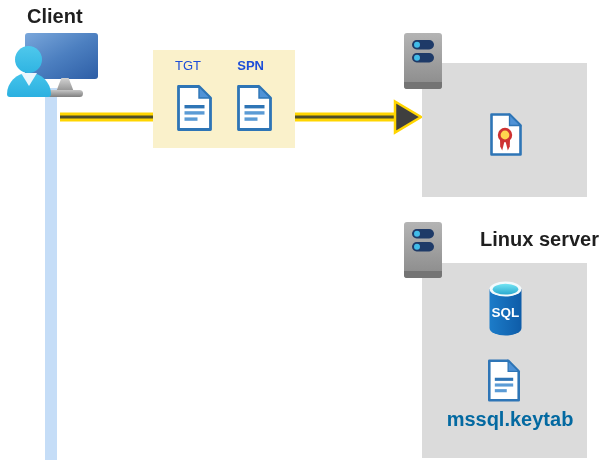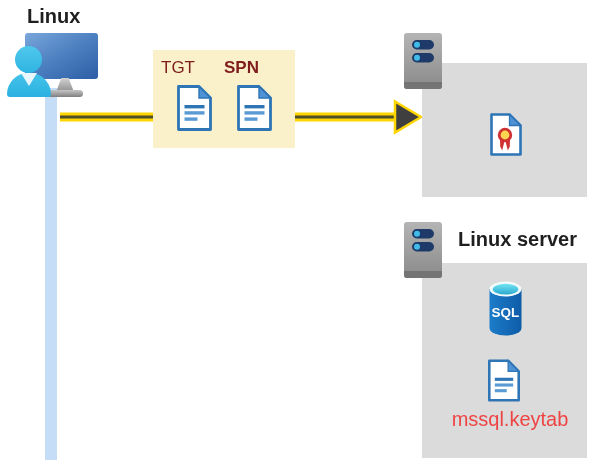--- a/index.html
+++ b/index.html
@@ -2,22 +2,22 @@
 <html><head>
 <meta charset="utf-8">
 <style>
   html,body{margin:0;padding:0;background:#fff;}
   #canvas{
     position:relative;width:600px;height:468px;background:#ffffff;overflow:hidden;
     font-family:"Liberation Sans","DejaVu Sans",sans-serif;
   }
   .abs{position:absolute;}
   .title{font-weight:bold;color:#1f1f1f;font-size:20px;line-height:25px;}
-  .small-label{font-size:17px;color:#7f1d1d;text-align:left;}
-  .file-label{font-size:20px;color:#ef4444;text-align:center;}
+  .small-label{font-size:13px;color:#1d4ed8;text-align:right;}
+  .file-label{font-size:20px;color:#0369a1;text-align:center;font-weight:bold;}
   
   .monitor{left:25px;top:33px;width:73px;height:46px;border-radius:3px;
     background:linear-gradient(150deg,#7aa7db 0%,#4c7fc0 50%,#2d5ea6 100%);z-index:2;}
   .stand-neck{left:56px;top:78px;width:18px;height:14px;
     clip-path:polygon(30% 0,70% 0,100% 100%,0 100%);
     background:linear-gradient(180deg,#d2d2d2,#8f8f8f);z-index:2;}
   .stand-base{left:47px;top:90px;width:36px;height:7px;border-radius:4px;
     background:linear-gradient(180deg,#c6c6c6,#7f7f7f);z-index:2;}
   .person-head{left:15px;top:46px;width:27px;height:27px;border-radius:50%;
     background:linear-gradient(180deg,#4fc8ec,#2fb4e2);z-index:3;}
@@ -75,21 +75,21 @@
       <rect x="8" y="7" width="22" height="9.5" rx="4.75" fill="#1e3a68"></rect>
       <circle cx="13" cy="11.75" r="3" fill="#41bce9"></circle>
       <rect x="8" y="20" width="22" height="9.5" rx="4.75" fill="#1e3a68"></rect>
       <circle cx="13" cy="24.75" r="3" fill="#41bce9"></circle>
     </symbol>
   </defs>
 </svg>
 
 <div id="canvas">
 
-  <div class="abs title" style="left:27px;top:4px;">Linux</div>
+  <div class="abs title" style="left:27px;top:4px;">Client</div>
   <div class="abs connector"></div>
   <div class="abs monitor"></div>
   <div class="abs stand-neck"></div>
   <div class="abs stand-base"></div>
   <div class="abs person-head"></div>
   <div class="abs person-body"></div>
   <div class="abs person-collar"></div>
 
   <svg class="abs arrow-svg" viewBox="0 0 370 44">
     <line x1="5" y1="22" x2="348" y2="22" stroke="#ffd500" stroke-width="9"></line>
@@ -112,21 +112,21 @@
       <use href="#sym-server"></use>
     </svg>
   <svg class="abs z2" style="left:489px;top:112px;" width="34" height="45">
       <use href="#sym-cert"></use>
     </svg>
 
   <div class="abs gray-box linux-box"></div>
   <svg class="abs z2" style="left:404px;top:222px;" width="38" height="56">
       <use href="#sym-server"></use>
     </svg>
-  <div class="abs title nowrap" style="left:458px;top:227px;">Linux server</div>
+  <div class="abs title nowrap" style="left:480px;top:227px;">Linux server</div>
 
   <svg class="abs z2" style="left:488px;top:280px;" width="35" height="57" viewBox="0 0 35 57">
     <path d="M1.5 9 L1.5 48 A16 7.5 0 0 0 33.5 48 L33.5 9 Z" fill="url(#sqlBody)"></path>
     <ellipse cx="17.5" cy="9" rx="16" ry="7.5" fill="#f2fafc"></ellipse>
     <ellipse cx="17.5" cy="9.2" rx="12.8" ry="5.4" fill="url(#sqlTop)"></ellipse>
     <text x="17.5" y="37" text-anchor="middle" font-size="13.5" font-weight="bold" fill="#ffffff" font-family="Liberation Sans, DejaVu Sans, sans-serif">SQL</text>
   </svg>
 
   <svg class="abs z2" style="left:487px;top:358px;" width="34" height="45">
       <use href="#sym-doc"></use>

